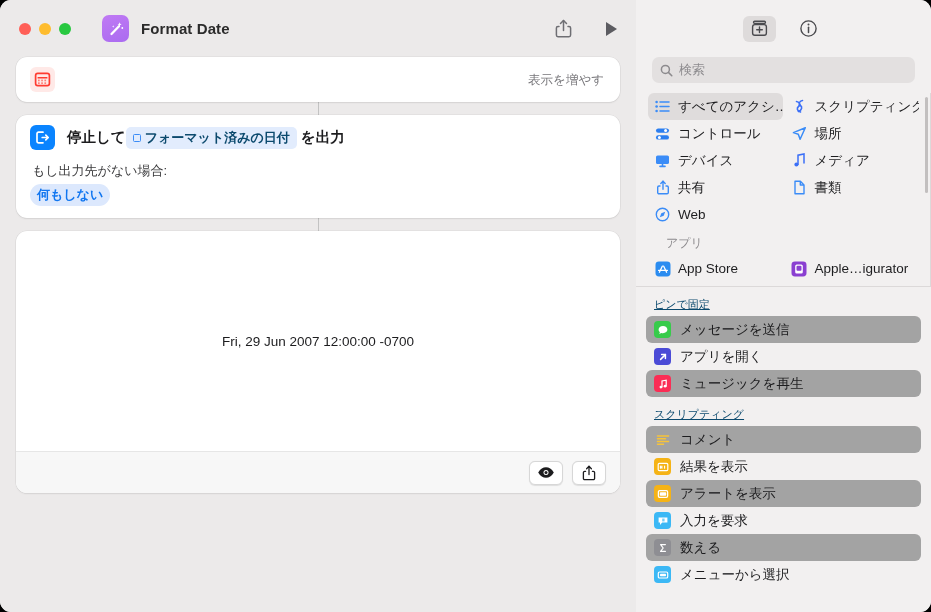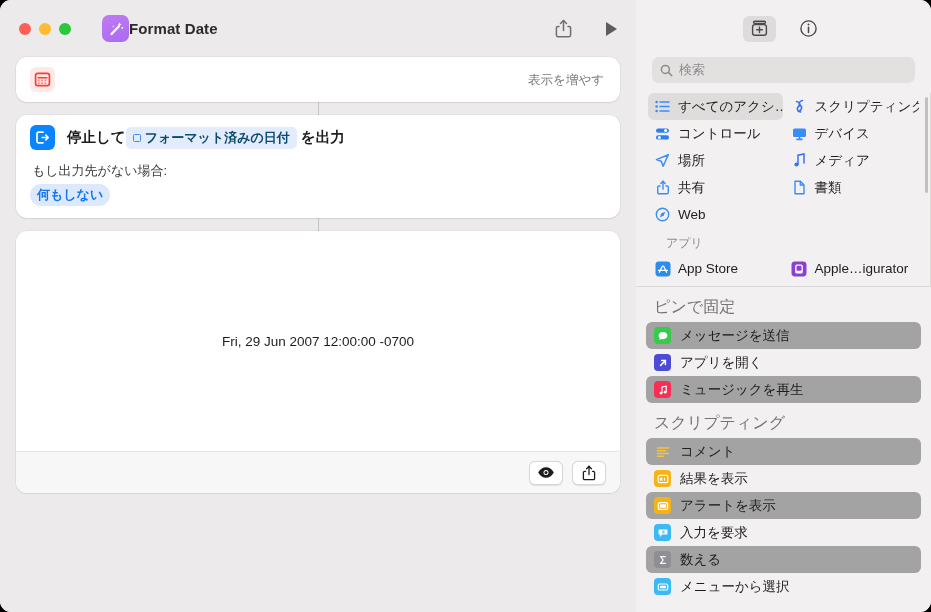--- a/index.html
+++ b/index.html
@@ -38,20 +38,21 @@
   .dot.green { background: #28c840; }
 
   .app-icon {
     width: 27px; height: 27px; border-radius: 7px;
     background: linear-gradient(160deg,#c07af4 0%,#aa6bf0 100%);
     margin-left: 31px;
     display: flex; align-items: center; justify-content: center;
     position: relative;
   }
   .app-title {
+    margin-left: 12px;
     font-size: 15px; font-weight: bold; color: #2b2b2b;
     letter-spacing: .1px;
   }
   .tb-right {
     position: absolute; right: 14px; top: 0; height: 57px;
     display: flex; align-items: center; gap: 26px;
   }
   .tb-btn { width: 22px; height: 22px; display: flex; align-items: center; justify-content: center; cursor: default; }
 
   .canvas {
@@ -179,21 +180,21 @@
     grid-column: 1 / 3;
   }
   .scroll-track {
     position: absolute; right: 3px; top: 4px; bottom: 4px;
     width: 3px; background: transparent;
   }
   .scroll-thumb { position: absolute; top: 0; width: 3px; height: 96px; border-radius: 2px; background: #c2bfbf; }
   .vdiv { position: absolute; right: 0; top: 0; bottom: 0; width: 1px; background: #dcd9d9; }
 
   .list-scroll { flex: 1; overflow: hidden; padding-bottom: 4px; }
-  .list-head { font-size: 16px; color: #737373; padding: 10px 18px 4px 18px; }
+  .list-head { font-size: 11px; color: #0c4a6e; padding: 10px 18px 4px 18px; text-decoration: underline; }
   .list-item {
     display: flex; align-items: center; gap: 9px;
     height: 27px; margin: 0 10px; padding: 0 8px; border-radius: 6px;
     font-size: 13.5px; color: #1d1d1f; white-space: nowrap;
   }
   .list-item.zebra { background: #a3a3a3; }
   .li-ico { width: 17px; height: 17px; border-radius: 4px; flex: 0 0 17px; display: flex; align-items: center; justify-content: center; }
 </style>
 </head>
 <body>
@@ -374,36 +375,36 @@
               <circle cx="10.6" cy="3.6" r="1.5" fill="#fff"></circle>
               <rect x="1" y="8.2" width="13" height="4.4" rx="2.2" fill="#2b7ef0"></rect>
               <circle cx="4.4" cy="10.4" r="1.5" fill="#fff"></circle>
             </svg>
           </span>
           <span>コントロール</span>
         </div>
 
         <div class="cat-item">
           <span class="cat-ico">
+            <svg width="15" height="15" viewBox="0 0 15 15">
+              <path d="M13.3 1.7 L1.4 6.6 L6.3 8.2 L8.1 13.2 Z" fill="none" stroke="#3b8cf7" stroke-width="1.5" stroke-linejoin="round"></path>
+            </svg>
+          </span>
+          <span>場所</span>
+        </div>
+
+        <div class="cat-item">
+          <span class="cat-ico">
             <svg width="15" height="14" viewBox="0 0 15 14">
               <rect x="1" y="1.5" width="13" height="8.6" rx="1.6" fill="#3b8cf7"></rect>
               <path d="M5 12.4 h5" stroke="#3b8cf7" stroke-width="1.6" stroke-linecap="round"></path>
               <path d="M7.5 10.1 v2.3" stroke="#3b8cf7" stroke-width="1.6"></path>
             </svg>
           </span>
           <span>デバイス</span>
-        </div>
-
-        <div class="cat-item">
-          <span class="cat-ico">
-            <svg width="15" height="15" viewBox="0 0 15 15">
-              <path d="M13.3 1.7 L1.4 6.6 L6.3 8.2 L8.1 13.2 Z" fill="none" stroke="#3b8cf7" stroke-width="1.5" stroke-linejoin="round"></path>
-            </svg>
-          </span>
-          <span>場所</span>
         </div>
 
         <div class="cat-item">
           <span class="cat-ico">
             <svg width="13" height="15" viewBox="0 0 13 15">
               <path d="M5 11.5 V2.2 L11 1 V10" fill="none" stroke="#3b6ff7" stroke-width="1.5" stroke-linecap="round"></path>
               <circle cx="3.4" cy="11.6" r="2" fill="#3b6ff7"></circle>
             </svg>
           </span>
           <span>メディア</span>

